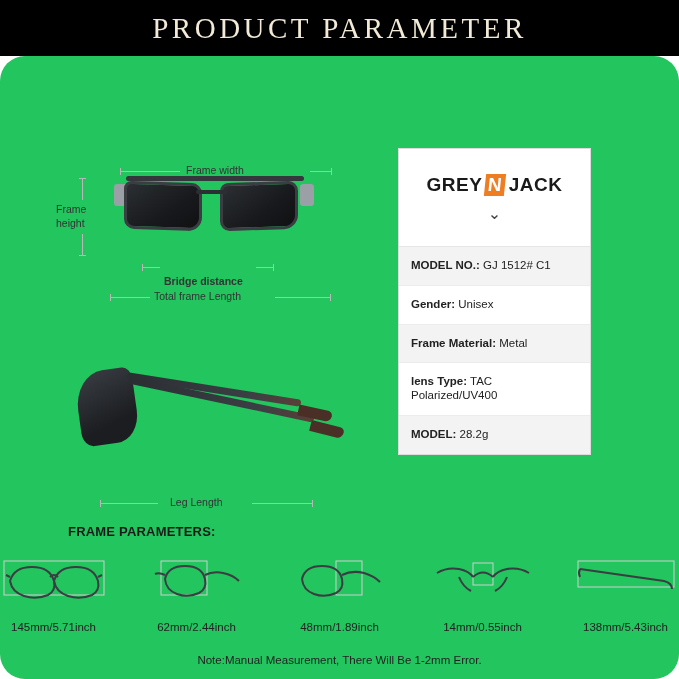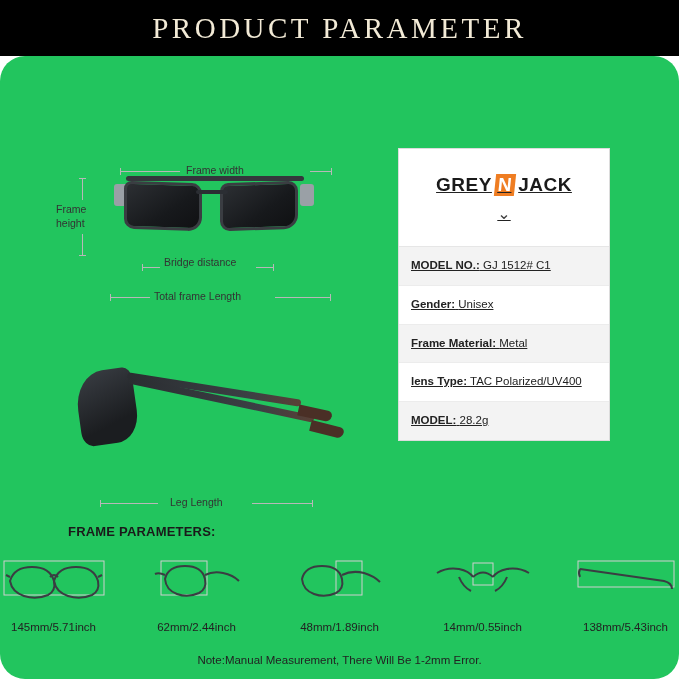--- a/index.html
+++ b/index.html
@@ -146,24 +146,23 @@
     font-size: 10.5px;
     color: #333;
     white-space: nowrap;
   }
 
   
   .spec-card {
     position: absolute;
     left: 398px;
     top: 92px;
-    width: 212px;
+    width: 193px;
     border: 1px solid #dcdcdc;
     background: #ffffff;
-    text-decoration: underline;
   }
   .brand-box {
     height: 98px;
     display: flex;
     flex-direction: column;
     align-items: center;
     justify-content: center;
     background: #ffffff;
     border-bottom: 1px solid #e6e6e6;
   }
@@ -281,21 +280,21 @@
     <div class="guide-line v-line" style="left:82px; top:178px; height:22px;"></div>
     <div class="cap cap-h" style="left:79px; top:122px;"></div>
     <div class="cap cap-h" style="left:79px; top:199px;"></div>
     <div class="guide-label" style="left:56px; top:147px;">Frame</div>
     <div class="guide-label" style="left:56px; top:161px;">height</div>
 
     <div class="guide-line h-line" style="left:142px; top:211px; width:18px;"></div>
     <div class="guide-line h-line" style="left:256px; top:211px; width:18px;"></div>
     <div class="cap cap-v" style="left:142px; top:208px;"></div>
     <div class="cap cap-v" style="left:273px; top:208px;"></div>
-    <div class="guide-label" style="left:164px; top:200px;">Bridge distance</div>
+    <div class="guide-label" style="left:164px; top:219px;font-weight:bold;">Bridge distance</div>
 
     <div class="guide-line h-line" style="left:110px; top:241px; width:40px;"></div>
     <div class="guide-line h-line" style="left:275px; top:241px; width:55px;"></div>
     <div class="cap cap-v" style="left:110px; top:238px;"></div>
     <div class="cap cap-v" style="left:330px; top:238px;"></div>
     <div class="guide-label" style="left:154px; top:234px;">Total frame Length</div>
 
     <div class="side-view">
       <div class="side-lens"></div>
       <div class="temple t1"></div>

